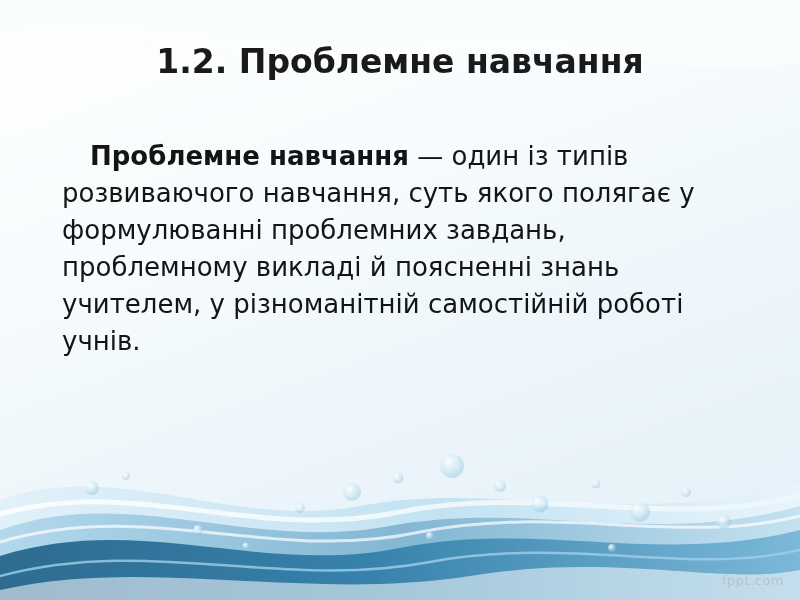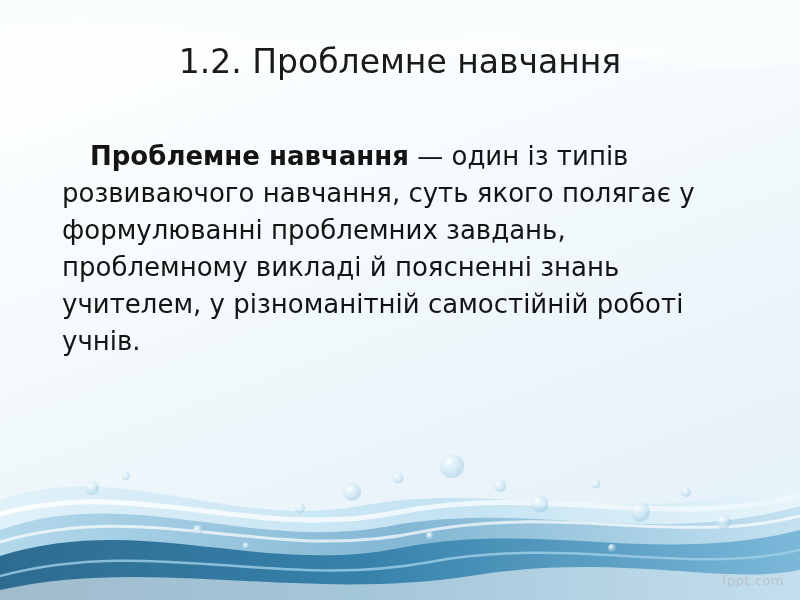--- a/index.html
+++ b/index.html
@@ -40,21 +40,21 @@
     pointer-events: none;
   }
 
   .slide-title {
     position: absolute;
     top: 42px;
     left: 0;
     width: 800px;
     text-align: center;
     font-size: 33px;
-    font-weight: normal;
+    font-weight: bold;
     color: #1a1a1a;
     letter-spacing: 0px;
   }
 
   .body-text {
     position: absolute;
     top: 138px;
     left: 62px;
     width: 672px;
     font-size: 26px;

